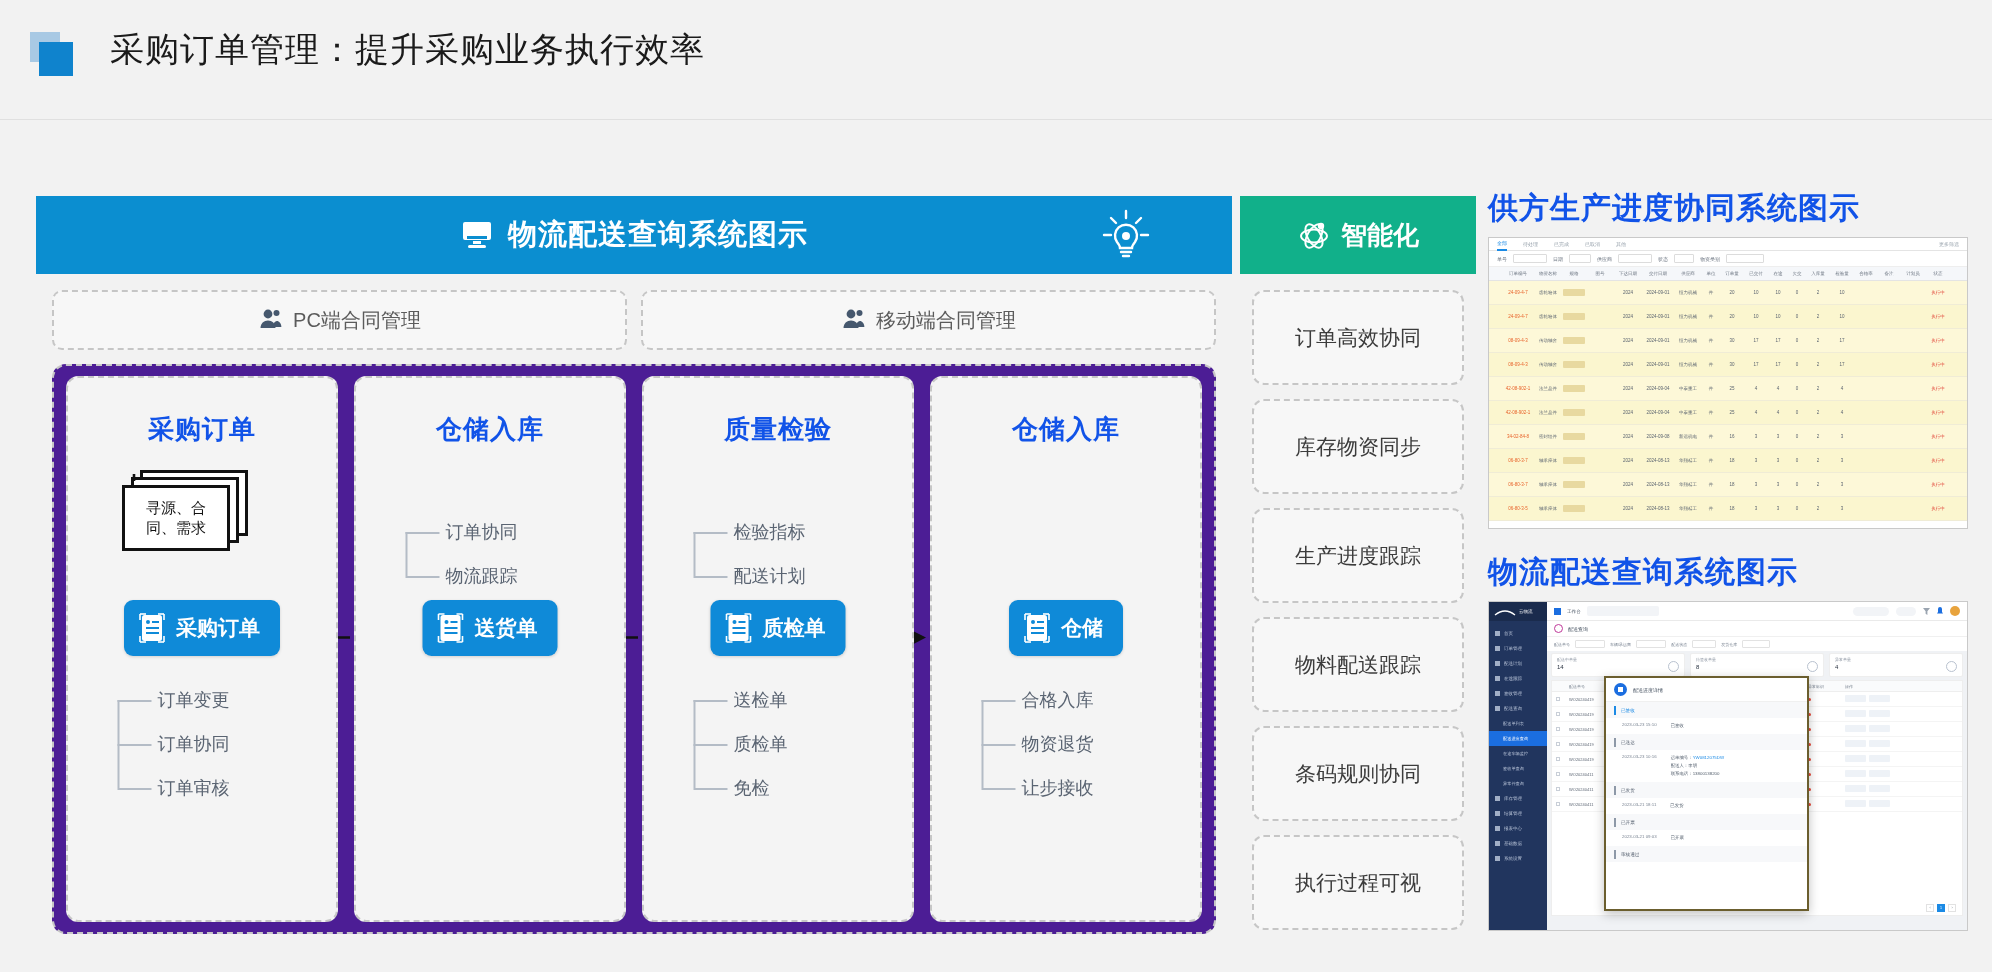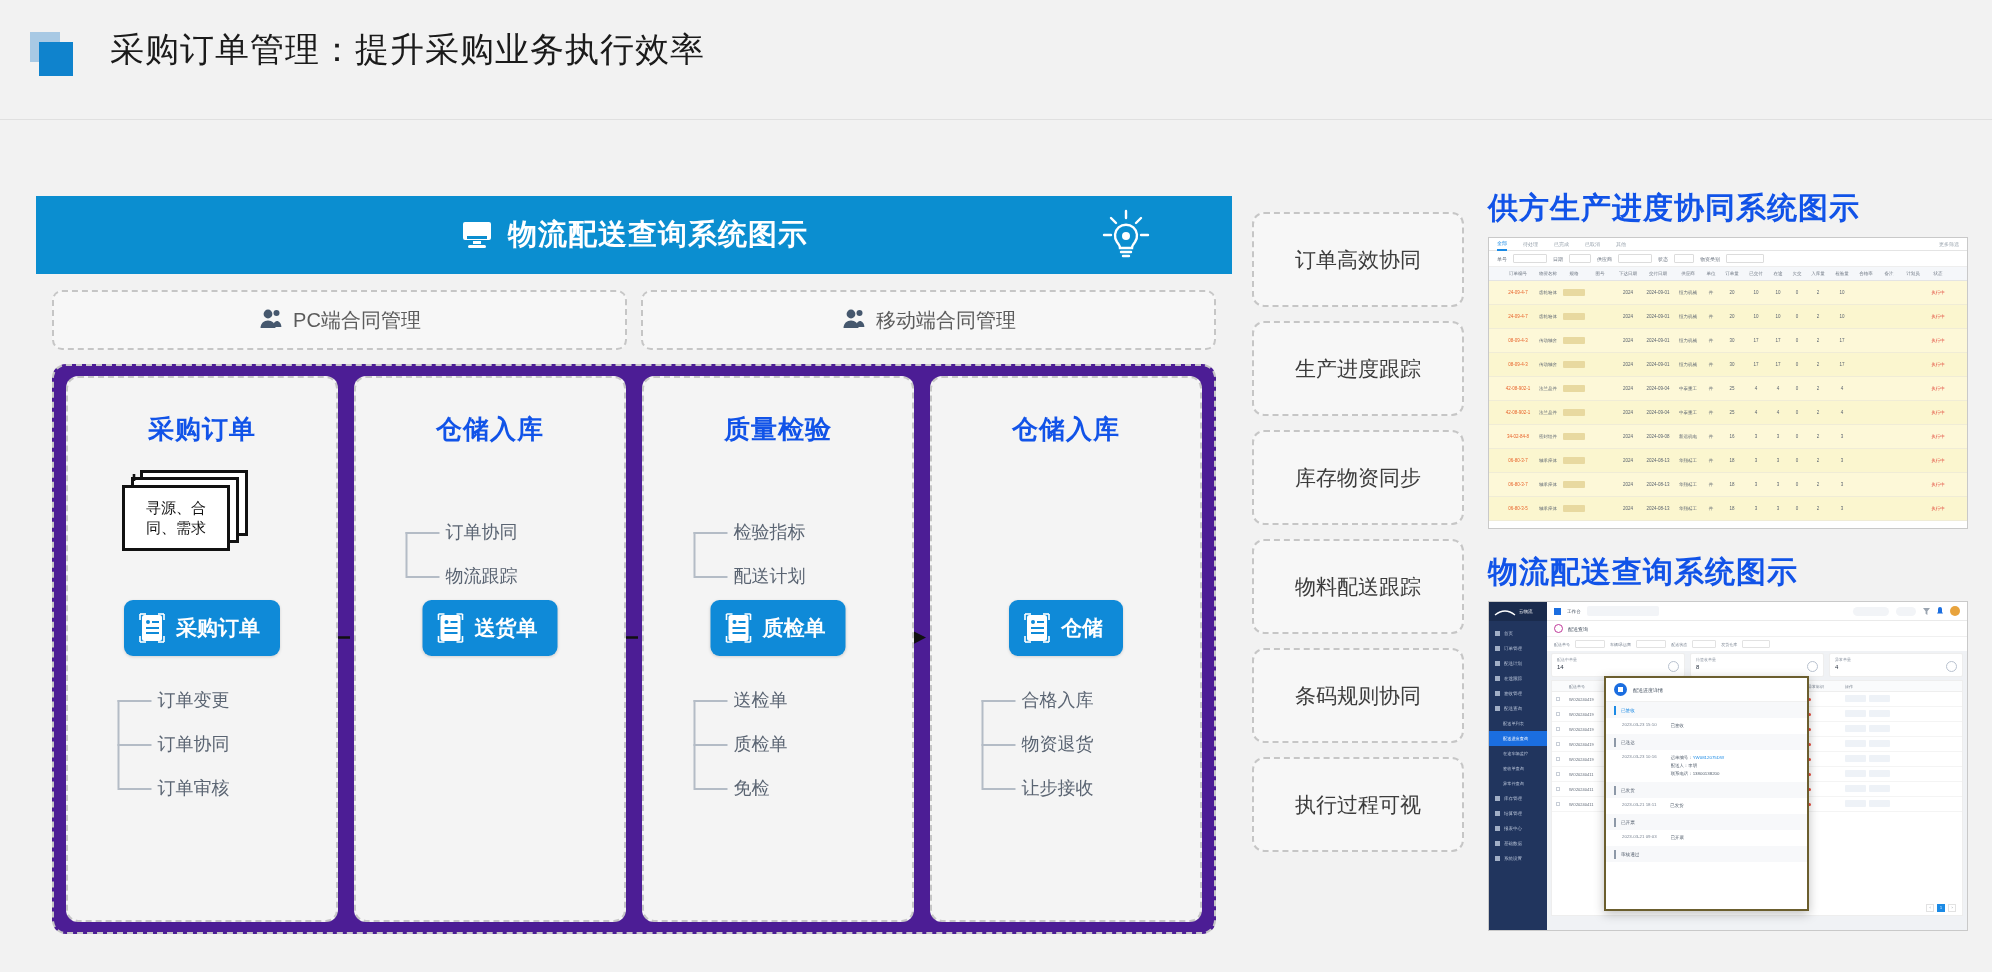--- a/index.html
+++ b/index.html
@@ -497,24 +497,35 @@
           <div class="leaf-row">物资退货</div>
           <div class="leaf-row">让步接收</div>
         </div>
       </div>
 
     </div>
   </div>
 </div>
 
 <div class="smart-panel">
+  <div class="smart-header">
+    <svg width="34" height="34" viewBox="0 0 34 34">
+      <g fill="none" stroke="#fff" stroke-width="1.9">
+        <ellipse cx="17" cy="18" rx="13" ry="6.5"></ellipse>
+        <ellipse cx="17" cy="18" rx="13" ry="6.5" transform="rotate(60 17 18)"></ellipse>
+        <ellipse cx="17" cy="18" rx="13" ry="6.5" transform="rotate(-60 17 18)"></ellipse>
+      </g>
+      <circle cx="24" cy="8" r="3.2" fill="#fff"></circle>
+    </svg>
+    <span>智能化</span>
+  </div>
   <div class="smart-body">
     <div class="smart-item">订单高效协同</div>
+    <div class="smart-item">库存物资同步</div>
     <div class="smart-item">生产进度跟踪</div>
-    <div class="smart-item">库存物资同步</div>
     <div class="smart-item">物料配送跟踪</div>
     <div class="smart-item">条码规则协同</div>
     <div class="smart-item">执行过程可视</div>
   </div>
 </div>
 
 <div class="shot-panel" style="left:1488px; top:188px; width:480px;">
   <div class="shot-title">供方生产进度协同系统图示</div>
   <div class="shot-frame" style="width:480px;height:292px;">
     <div class="m1">

